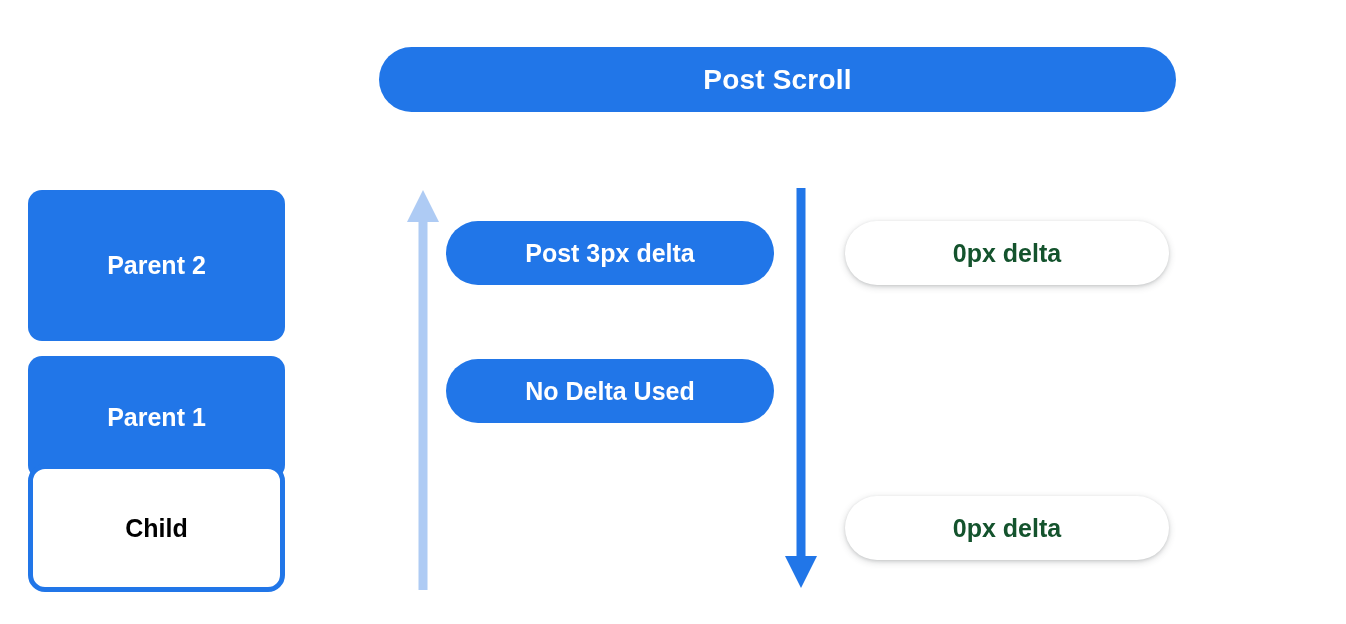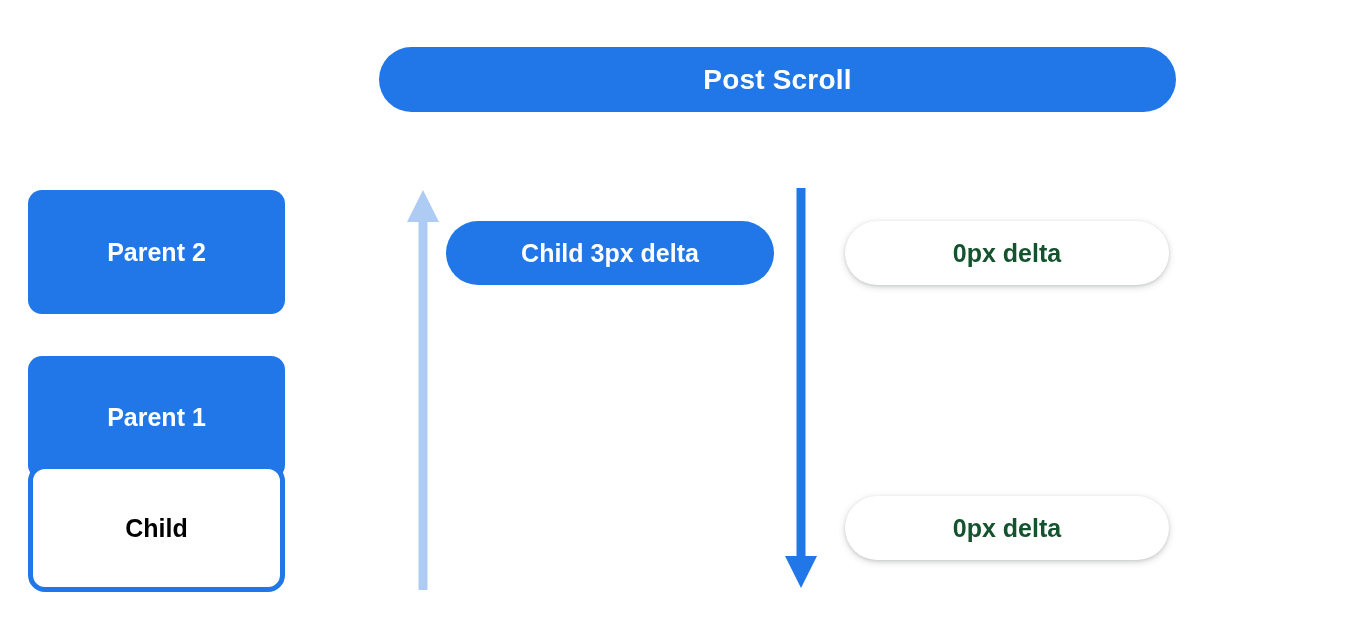--- a/index.html
+++ b/index.html
@@ -65,21 +65,21 @@
   }
   .node-outlined {
     background: #ffffff;
     border: 5px solid #2176E8;
     border-radius: 17px;
   }
   .node-outlined .label {
     color: #000000;
   }
 
-  #node-parent2 { top: 190px;  height: 124px; text-align: right; }
+  #node-parent2 { top: 190px;  height: 151px; text-align: right; }
   #node-parent1 { top: 328px;  height: 123px; margin-top: 28px; }
   #node-child   { top: 464px;  height: 128px; }
 
   
   .arrow-svg {
     position: absolute;
     overflow: visible;
   }
   #arrow-up-wrap   { left: 400px; top: 188px; width: 46px; height: 402px; }
   #arrow-down-wrap { left: 778px; top: 188px; width: 46px; height: 402px; }
@@ -154,23 +154,26 @@
     <line x1="23" y1="402" x2="23" y2="30" stroke="#AECBF4" stroke-width="9" stroke-linecap="butt"></line>
     <polygon points="23,2 39,34 7,34" fill="#AECBF4"></polygon>
   </svg>
 
   <svg class="arrow-svg" id="arrow-down-wrap" viewBox="0 0 46 402">
     <line x1="23" y1="0" x2="23" y2="372" stroke="#2176E8" stroke-width="9" stroke-linecap="butt"></line>
     <polygon points="23,400 39,368 7,368" fill="#2176E8"></polygon>
   </svg>
 
   <div class="mid-pill" id="mid-pill-0">
-    <span class="label">Child 3px delta</span>
+    <span class="label">Post 3px delta</span>
   </div>
 
+  <div class="mid-pill" id="mid-pill-1">
+    <span class="label">No Delta Used</span>
+  </div>
 
   <div class="right-pill" id="right-pill-0">
     <span class="label">0px delta</span>
   </div>
 
   <div class="right-pill" id="right-pill-1">
     <span class="label">0px delta</span>
   </div>
 
 </div>

